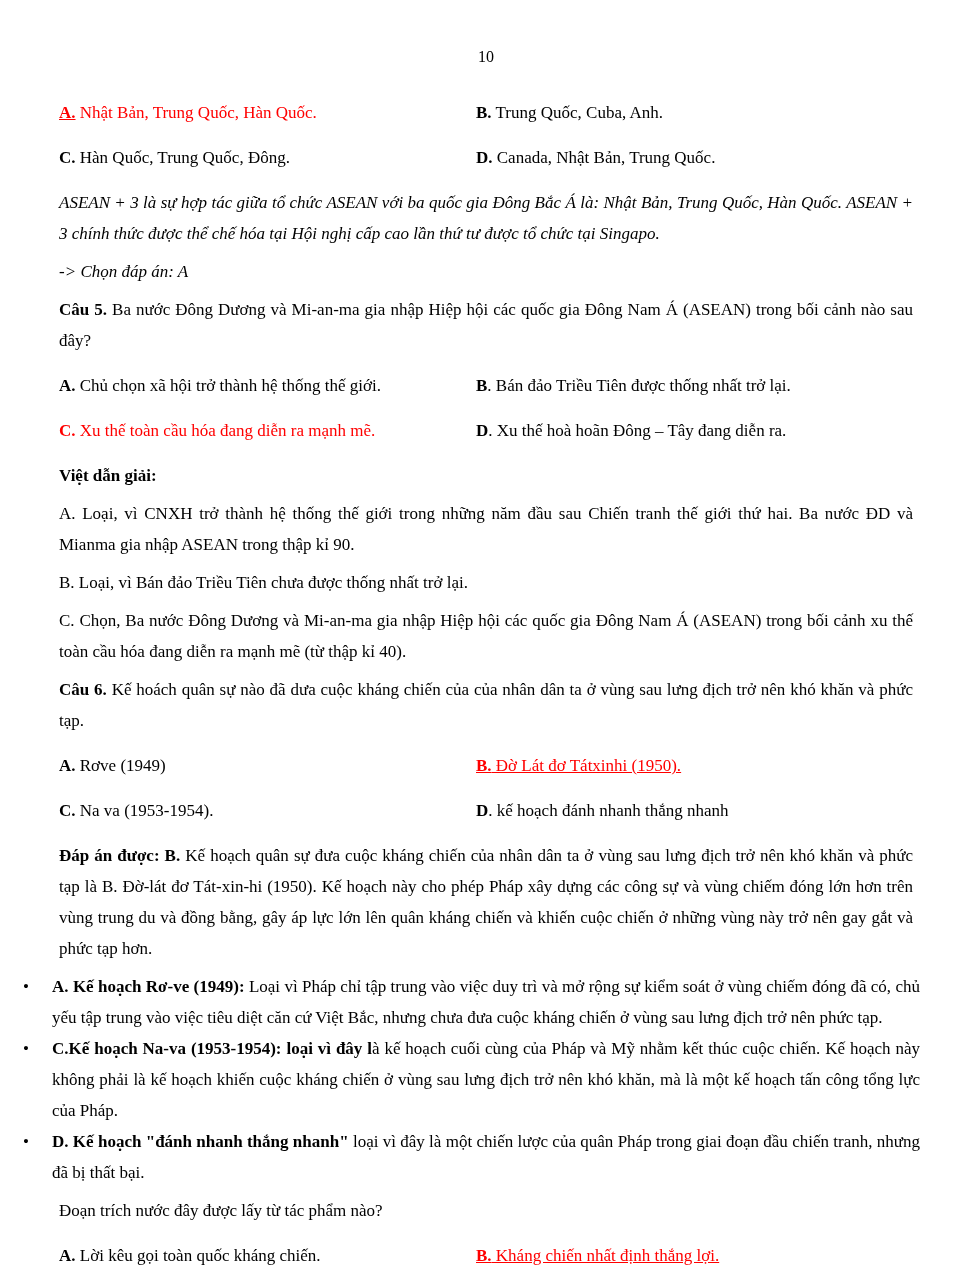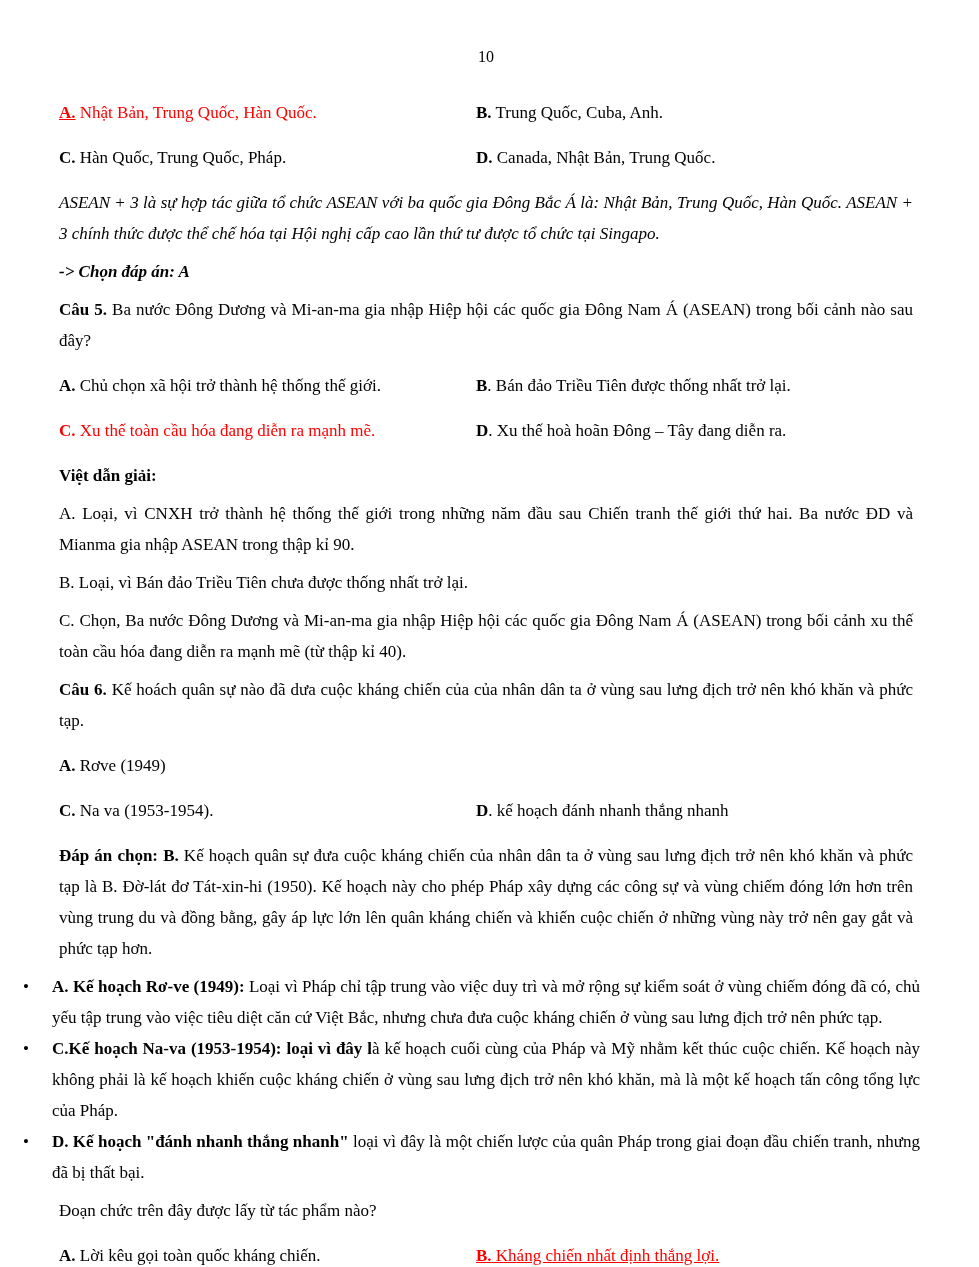--- a/index.html
+++ b/index.html
@@ -23,38 +23,38 @@
   }
   p{margin:7px;text-align:justify;}
   .row{display:flex;}
   .row p{text-align:left;}
   .cl{flex:0 0 403px;}
   .cr{flex:1;}
   .red{color:var(--answer-red,#ff0000);}
   .u{text-decoration:underline;}
   b{font-weight:bold;}
   .it{font-style:italic;}
-  .bi{font-style:italic;font-weight:bold;}
+  .bi{font-style:italic;font-weight:normal;}
   .bullets{margin:0;padding:0;list-style:none;}
   .bullets li{position:relative;text-align:justify;}
   .bullets li::before{content:"\2022";position:absolute;left:-29px;top:0;}
 </style>
 </head>
 <body>
 
 <div class="page">
 
   <div class="page-number">10</div>
 
   <div class="row">
     <p class="cl"><b class="red u">A.</b><span class="red"> Nhật Bản, Trung Quốc, Hàn Quốc.</span></p>
     <p class="cr"><b>B.</b><span> Trung Quốc, Cuba, Anh.</span></p>
   </div>
   <div class="row">
-    <p class="cl"><b>C.</b><span> Hàn Quốc, Trung Quốc, Pháp.</span></p>
+    <p class="cl"><b>C.</b><span> Hàn Quốc, Trung Quốc, Đông.</span></p>
     <p class="cr"><b>D.</b><span> Canada, Nhật Bản, Trung Quốc.</span></p>
   </div>
   <p class="it">ASEAN + 3 là sự hợp tác giữa tổ chức ASEAN với ba quốc gia Đông Bắc Á là: Nhật Bản, Trung Quốc, Hàn Quốc. ASEAN + 3 chính thức được thể chế hóa tại Hội nghị cấp cao lần thứ tư được tổ chức tại Singapo.</p>
   <p class="bi">-&gt; Chọn đáp án: A</p>
 
   <p><b>Câu 5.</b><span> Ba nước Đông Dương và Mi-an-ma gia nhập Hiệp hội các quốc gia Đông Nam Á (ASEAN) trong bối cảnh nào sau đây?</span></p>
   <div class="row">
     <p class="cl"><b>A.</b><span> Chủ chọn xã hội trở thành hệ thống thế giới.</span></p>
     <p class="cr"><b>B</b><span>. Bán đảo Triều Tiên được thống nhất trở lại.</span></p>
   </div>
@@ -63,34 +63,35 @@
     <p class="cr"><b>D</b><span>. Xu thế hoà hoãn Đông – Tây đang diễn ra.</span></p>
   </div>
   <p><b>Việt dẫn giải:</b></p>
   <p>A. Loại, vì CNXH trở thành hệ thống thế giới trong những năm đầu sau Chiến tranh thế giới thứ hai. Ba nước ĐD và Mianma gia nhập ASEAN trong thập kỉ 90.</p>
   <p>B. Loại, vì Bán đảo Triều Tiên chưa được thống nhất trở lại.</p>
   <p>C. Chọn, Ba nước Đông Dương và Mi-an-ma gia nhập Hiệp hội các quốc gia Đông Nam Á (ASEAN) trong bối cảnh xu thế toàn cầu hóa đang diễn ra mạnh mẽ (từ thập kỉ 40).</p>
 
   <p><b>Câu 6.</b><span> Kế hoách quân sự nào đã dưa cuộc kháng chiến của của nhân dân ta ở vùng sau lưng địch trở nên khó khăn và phức tạp.</span></p>
   <div class="row">
     <p class="cl"><b>A.</b><span> Rơve (1949)</span></p>
+    <p class="cr"><span class="red u"><b>B.</b><span> Đờ Lát đơ Tátxinhi (1950).</span></span></p>
   </div>
   <div class="row">
     <p class="cl"><b>C.</b><span> Na va (1953-1954).</span></p>
     <p class="cr"><b>D</b><span>. kế hoạch đánh nhanh thắng nhanh</span></p>
   </div>
-  <p><b>Đáp án chọn: B.</b><span> Kế hoạch quân sự đưa cuộc kháng chiến của nhân dân ta ở vùng sau lưng địch trở nên khó khăn và phức tạp là B. Đờ-lát đơ Tát-xin-hi (1950). Kế hoạch này cho phép Pháp xây dựng các công sự và vùng chiếm đóng lớn hơn trên vùng trung du và đồng bằng, gây áp lực lớn lên quân kháng chiến và khiến cuộc chiến ở những vùng này trở nên gay gắt và phức tạp hơn.</span></p>
+  <p><b>Đáp án được: B.</b><span> Kế hoạch quân sự đưa cuộc kháng chiến của nhân dân ta ở vùng sau lưng địch trở nên khó khăn và phức tạp là B. Đờ-lát đơ Tát-xin-hi (1950). Kế hoạch này cho phép Pháp xây dựng các công sự và vùng chiếm đóng lớn hơn trên vùng trung du và đồng bằng, gây áp lực lớn lên quân kháng chiến và khiến cuộc chiến ở những vùng này trở nên gay gắt và phức tạp hơn.</span></p>
 
   <ul class="bullets">
     <li><b>A. Kế hoạch Rơ-ve (1949):</b><span> Loại vì Pháp chỉ tập trung vào việc duy trì và mở rộng sự kiểm soát ở vùng chiếm đóng đã có, chủ yếu tập trung vào việc tiêu diệt căn cứ Việt Bắc, nhưng chưa đưa cuộc kháng chiến ở vùng sau lưng địch trở nên phức tạp.</span></li>
     <li><b>C.Kế hoạch Na-va (1953-1954): loại vì đây l</b><span>à kế hoạch cuối cùng của Pháp và Mỹ nhằm kết thúc cuộc chiến. Kế hoạch này không phải là kế hoạch khiến cuộc kháng chiến ở vùng sau lưng địch trở nên khó khăn, mà là một kế hoạch tấn công tổng lực của Pháp.</span></li>
     <li><b>D. Kế hoạch "đánh nhanh thắng nhanh"</b><span> loại vì đây là một chiến lược của quân Pháp trong giai đoạn đầu chiến tranh, nhưng đã bị thất bại.</span></li>
   </ul>
 
-  <p>Đoạn chức trên đây được lấy từ tác phẩm nào?</p>
+  <p>Đoạn trích nước đây được lấy từ tác phẩm nào?</p>
   <div class="row">
     <p class="cl"><b>A.</b><span> Lời kêu gọi toàn quốc kháng chiến.</span></p>
     <p class="cr"><span class="red u"><b>B.</b><span> Kháng chiến nhất định thắng lợi.</span></span></p>
   </div>
   <div class="row">
     <p class="cl"><b>C</b><span>. Chỉ thị toàn dân kháng chiến.</span></p>
     <p class="cr"><b>D</b><span>. Tác phẩm Kháng chiến kiến quốc.</span></p>
   </div>
 
 </div>

